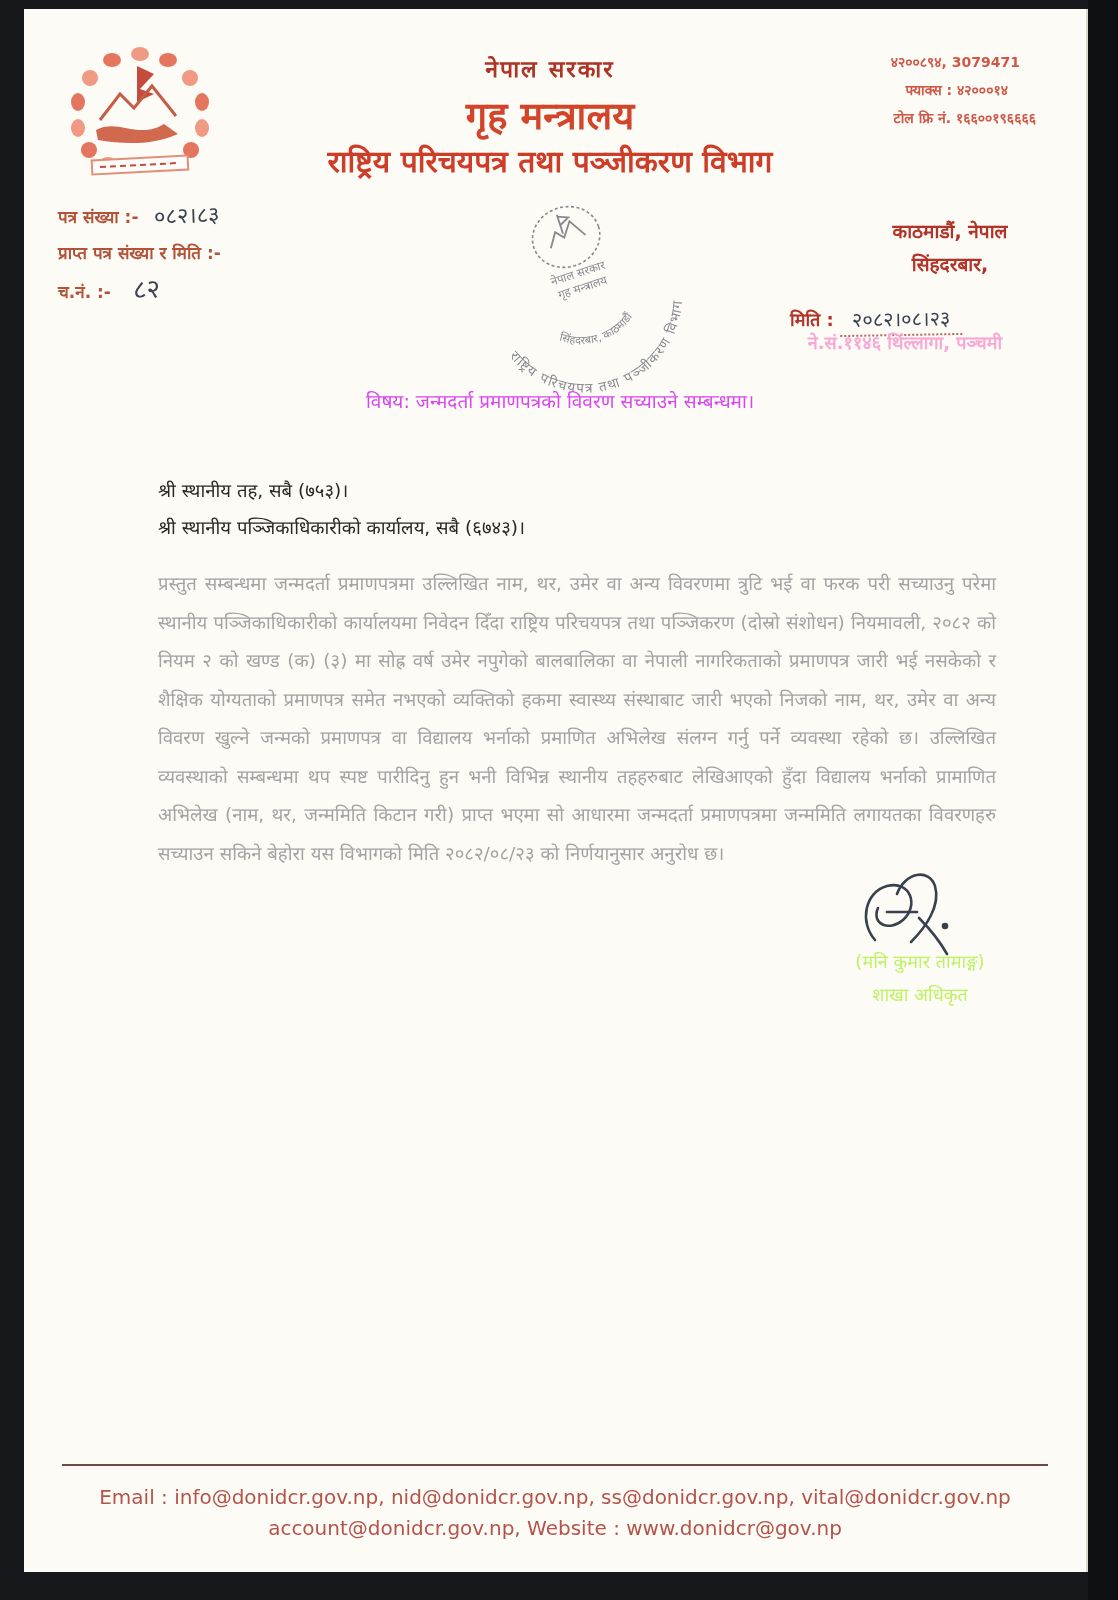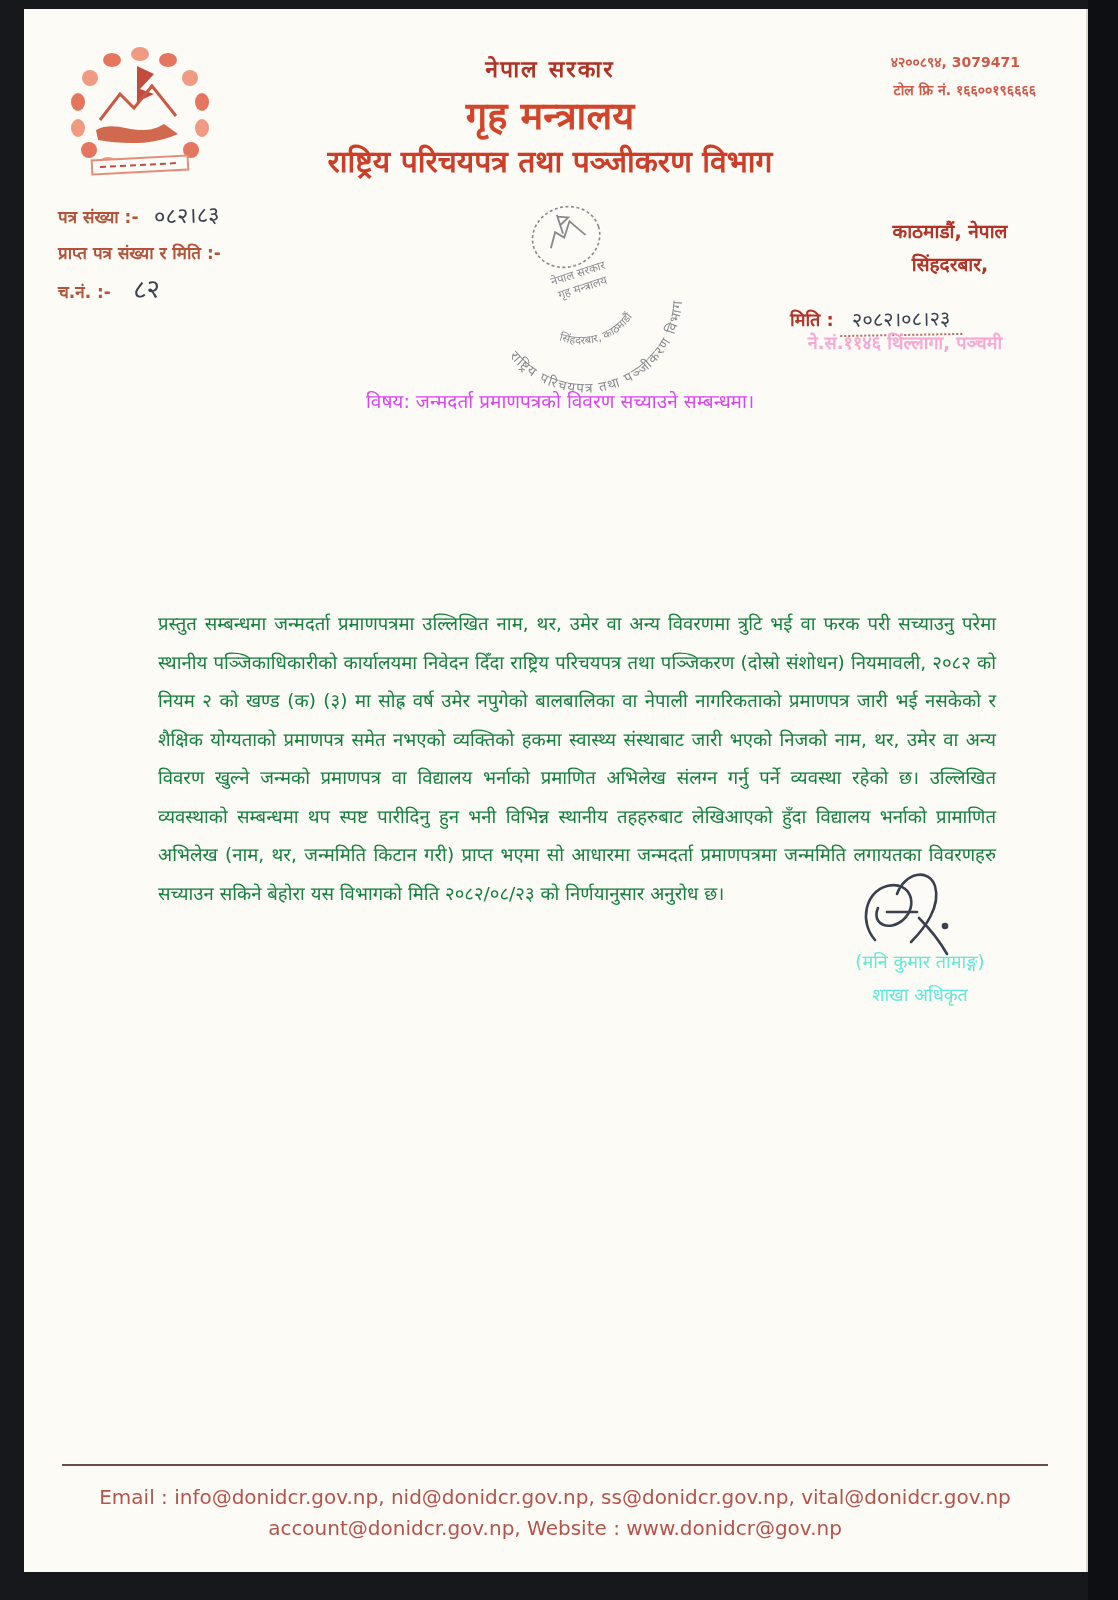--- a/index.html
+++ b/index.html
@@ -45,25 +45,25 @@
     display:inline-block;transform:rotate(-1deg);}
   .ns-line{left:760px;top:330px;width:290px;text-align:center;
     font-size:18px;font-weight:bold;color:#f9a8d4;}
   
   .subject{left:210px;top:388px;width:700px;text-align:center;
     font-size:19px;color:#d946ef;}
   
   .recipients{left:158px;top:472px;font-size:18.5px;line-height:37px;
     color:#2b2724;}
   
-  .body-text{left:158px;top:605px;width:838px;font-size:18.5px;
-    line-height:38.5px;text-align:justify;color:#15803d;}
+  .body-text{left:158px;top:565px;width:838px;font-size:18.5px;
+    line-height:38.5px;text-align:justify;color:#a3a3a3;}
   
   .sig-block{left:800px;top:945px;width:240px;text-align:center;
-    font-size:18px;color:#5eead4;line-height:33px;}
+    font-size:18px;color:#bef264;line-height:33px;}
   .sig-svg{left:845px;top:862px;}
   
   .footer-rule{left:62px;top:1464px;width:986px;height:2px;background:#6d4a46;}
   .footer{left:62px;top:1482px;width:986px;text-align:center;
     font-size:20px;color:#b5534b;line-height:31px;}
   .stamp{left:468px;top:188px;opacity:.82;}
 </style>
 </head>
 <body>
 
@@ -102,20 +102,21 @@
       </g>
     </g>
   </svg>
 
   <div class="abs gov-name">नेपाल सरकार</div>
   <div class="abs ministry">गृह मन्त्रालय</div>
   <div class="abs department">राष्ट्रिय परिचयपत्र तथा पञ्जीकरण विभाग</div>
 
   <div class="abs contact">
     <div style="padding-right:16px;">४२००८९४, 3079471</div>
+    <div style="padding-right:28px;">फ्याक्स : ४२०००१४</div>
     <div>टोल फ्रि नं. १६६००१९६६६६</div>
   </div>
 
   <div class="abs ref-block">
     <div>
       <span>पत्र संख्या :-</span>
       <span class="hand hand-lg">०८२।८३</span>
     </div>
     <div>प्राप्त पत्र संख्या र मिति :-</div>
     <div>
@@ -149,20 +150,24 @@
     <div>सिंहदरबार,</div>
   </div>
   <div class="abs date-line">
     <span>मिति :</span>
     <span class="date-value">२०८२।०८।२३</span>
   </div>
   <div class="abs ns-line">ने.सं.११४६ थिंल्लागा, पञ्चमी</div>
 
   <div class="abs subject">विषय: जन्मदर्ता प्रमाणपत्रको विवरण सच्याउने सम्बन्धमा।</div>
 
+  <div class="abs recipients">
+    <div>श्री स्थानीय तह, सबै (७५३)।</div>
+    <div>श्री स्थानीय पञ्जिकाधिकारीको कार्यालय, सबै (६७४३)।</div>
+  </div>
 
   <div class="abs body-text">प्रस्तुत सम्बन्धमा जन्मदर्ता प्रमाणपत्रमा उल्लिखित नाम, थर, उमेर वा अन्य विवरणमा त्रुटि भई वा फरक परी सच्याउनु परेमा स्थानीय पञ्जिकाधिकारीको कार्यालयमा निवेदन दिँदा राष्ट्रिय परिचयपत्र तथा पञ्जिकरण (दोस्रो संशोधन) नियमावली, २०८२ को नियम २ को खण्ड (क) (३) मा सोह्र वर्ष उमेर नपुगेको बालबालिका वा नेपाली नागरिकताको प्रमाणपत्र जारी भई नसकेको र शैक्षिक योग्यताको प्रमाणपत्र समेत नभएको व्यक्तिको हकमा स्वास्थ्य संस्थाबाट जारी भएको निजको नाम, थर, उमेर वा अन्य विवरण खुल्ने जन्मको प्रमाणपत्र वा विद्यालय भर्नाको प्रमाणित अभिलेख संलग्न गर्नु पर्ने व्यवस्था रहेको छ। उल्लिखित व्यवस्थाको सम्बन्धमा थप स्पष्ट पारीदिनु हुन भनी विभिन्न स्थानीय तहहरुबाट लेखिआएको हुँदा विद्यालय भर्नाको प्रामाणित अभिलेख (नाम, थर, जन्ममिति किटान गरी) प्राप्त भएमा सो आधारमा जन्मदर्ता प्रमाणपत्रमा जन्ममिति लगायतका विवरणहरु सच्याउन सकिने बेहोरा यस विभागको मिति २०८२/०८/२३ को निर्णयानुसार अनुरोध छ।</div>
 
   <svg class="abs sig-svg" width="140" height="105" viewBox="0 0 140 105">
     <g fill="none" stroke="#39404e" stroke-width="2.6" stroke-linecap="round">
       <path d="M30,78 C14,60 20,30 42,24 C66,18 74,44 58,58 C44,70 26,62 33,46"></path>
       <path d="M52,32 C60,10 84,6 90,24 C96,44 80,66 66,80"></path>
       <path d="M42,50 L72,50"></path>
       <path d="M74,56 C84,66 94,78 102,92"></path>
       <circle cx="100" cy="64" r="2" fill="#39404e"></circle>

